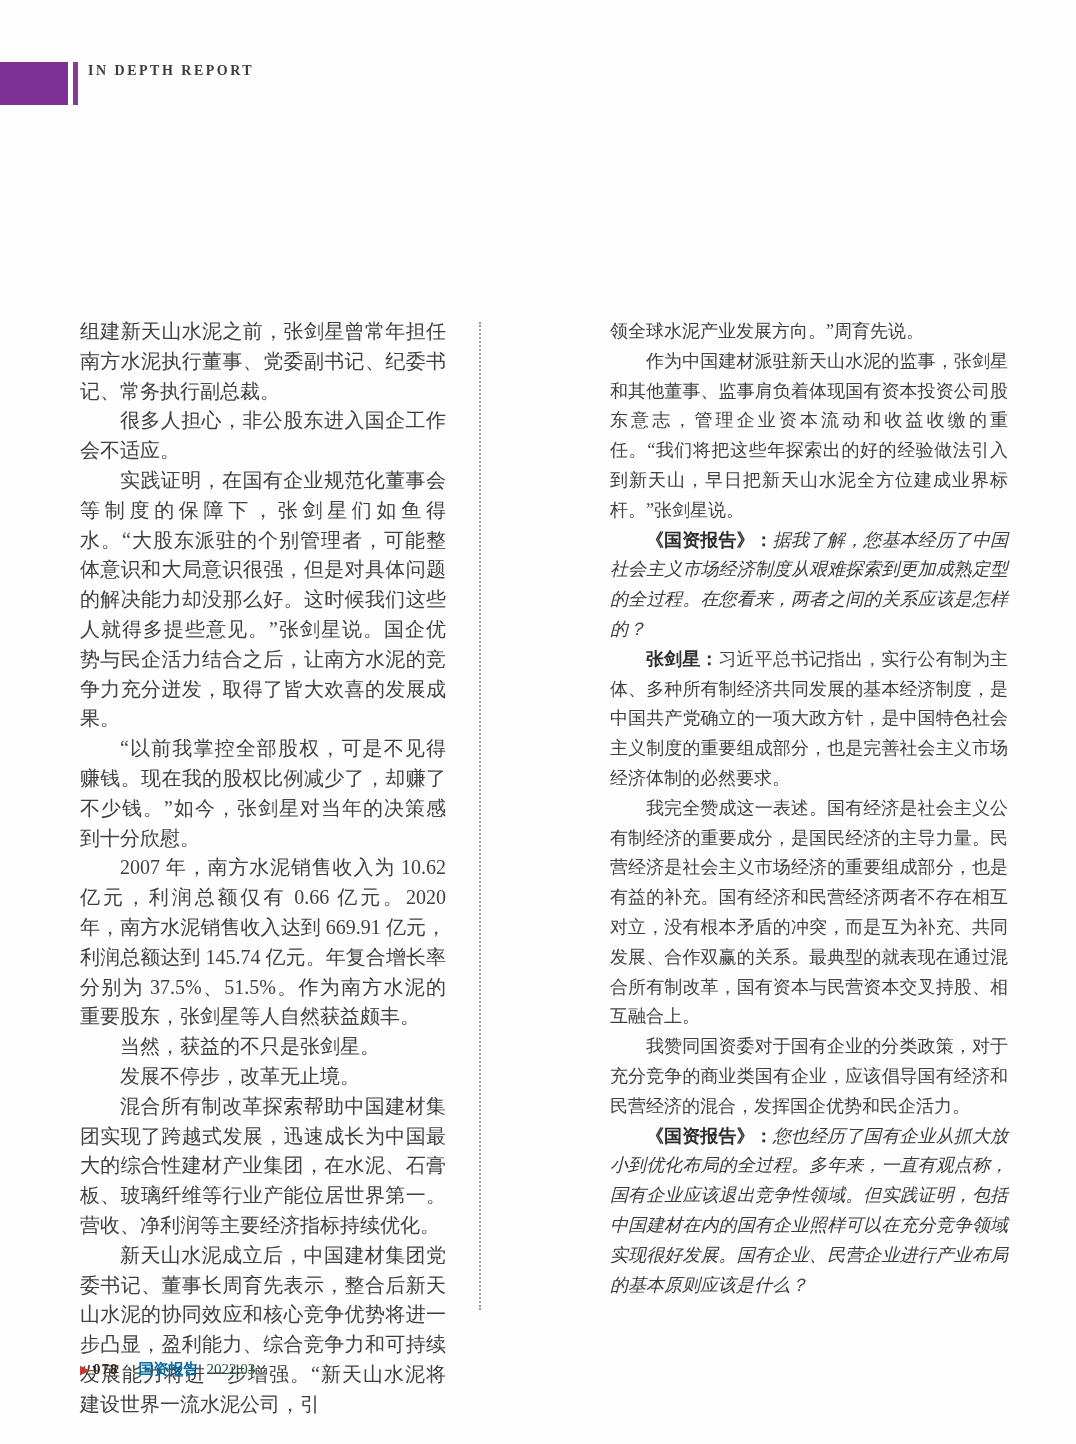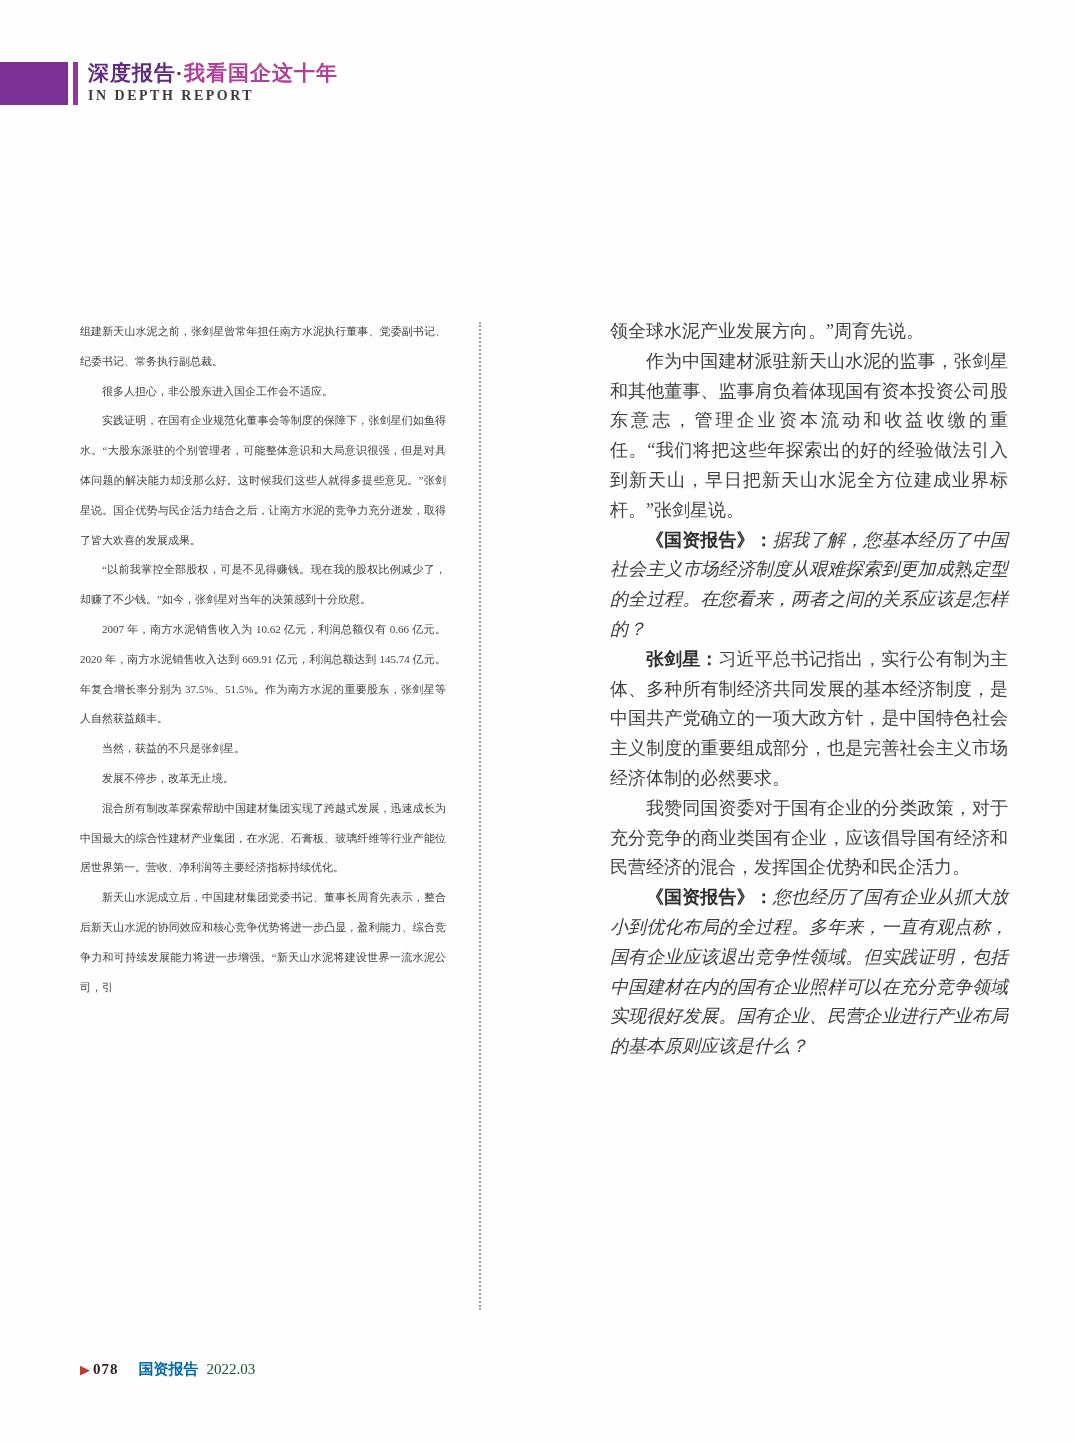--- a/index.html
+++ b/index.html
@@ -64,21 +64,21 @@
   .col-divider {
     position: absolute;
     left: 479px; top: 322px;
     height: 988px; width: 0;
     border-left: 2px dotted #9a9a9a;
   }
   .body-p {
     margin: 0;
     text-align: justify;
     text-indent: 2em;
-    font-size: 11px;
+    font-size: 20px;
     line-height: 29.8px;
     color: #404040;
     font-family: "Liberation Serif", serif;
   }
   .col-right .body-p { font-size: 18px; }
   .no-indent { text-indent: 0; }
   .question {
     font-style: italic;
     color: #3b3b3b;
   }
@@ -126,21 +126,20 @@
 </style>
 </head>
 <body>
 
 <div class="page">
 
   <header>
     <div class="brand-block"></div>
     <div class="brand-rule"></div>
     <div class="header-titles">
-      <div class="title-zh"><span class="seg1">深度报告·</span><span class="seg2">我看国企这十年</span></div>
       <div class="title-en">IN DEPTH REPORT</div>
     </div>
   </header>
 
   <main>
     <section class="col col-left">
       <p class="body-p no-indent">组建新天山水泥之前，张剑星曾常年担任南方水泥执行董事、党委副书记、纪委书记、常务执行副总裁。</p>
       <p class="body-p">很多人担心，非公股东进入国企工作会不适应。</p>
       <p class="body-p">实践证明，在国有企业规范化董事会等制度的保障下，张剑星们如鱼得水。“大股东派驻的个别管理者，可能整体意识和大局意识很强，但是对具体问题的解决能力却没那么好。这时候我们这些人就得多提些意见。”张剑星说。国企优势与民企活力结合之后，让南方水泥的竞争力充分迸发，取得了皆大欢喜的发展成果。</p>
       <p class="body-p">“以前我掌控全部股权，可是不见得赚钱。现在我的股权比例减少了，却赚了不少钱。”如今，张剑星对当年的决策感到十分欣慰。</p>
@@ -151,20 +150,21 @@
       <p class="body-p">新天山水泥成立后，中国建材集团党委书记、董事长周育先表示，整合后新天山水泥的协同效应和核心竞争优势将进一步凸显，盈利能力、综合竞争力和可持续发展能力将进一步增强。“新天山水泥将建设世界一流水泥公司，引</p>
     </section>
 
     <div class="col-divider"></div>
 
     <section class="col col-right">
       <p class="body-p no-indent">领全球水泥产业发展方向。”周育先说。</p>
       <p class="body-p">作为中国建材派驻新天山水泥的监事，张剑星和其他董事、监事肩负着体现国有资本投资公司股东意志，管理企业资本流动和收益收缴的重任。“我们将把这些年探索出的好的经验做法引入到新天山，早日把新天山水泥全方位建成业界标杆。”张剑星说。</p>
       <p class="body-p question"><span class="qa-label">《国资报告》：</span><span>据我了解，您基本经历了中国社会主义市场经济制度从艰难探索到更加成熟定型的全过程。在您看来，两者之间的关系应该是怎样的？</span></p>
       <p class="body-p"><span class="qa-label">张剑星：</span><span>习近平总书记指出，实行公有制为主体、多种所有制经济共同发展的基本经济制度，是中国共产党确立的一项大政方针，是中国特色社会主义制度的重要组成部分，也是完善社会主义市场经济体制的必然要求。</span></p>
+      <p class="body-p">我完全赞成这一表述。国有经济是社会主义公有制经济的重要成分，是国民经济的主导力量。民营经济是社会主义市场经济的重要组成部分，也是有益的补充。国有经济和民营经济两者不存在相互对立，没有根本矛盾的冲突，而是互为补充、共同发展、合作双赢的关系。最典型的就表现在通过混合所有制改革，国有资本与民营资本交叉持股、相互融合上。</p>
       <p class="body-p">我赞同国资委对于国有企业的分类政策，对于充分竞争的商业类国有企业，应该倡导国有经济和民营经济的混合，发挥国企优势和民企活力。</p>
       <p class="body-p question"><span class="qa-label">《国资报告》：</span><span>您也经历了国有企业从抓大放小到优化布局的全过程。多年来，一直有观点称，国有企业应该退出竞争性领域。但实践证明，包括中国建材在内的国有企业照样可以在充分竞争领域实现很好发展。国有企业、民营企业进行产业布局的基本原则应该是什么？</span></p>
     </section>
   </main>
 
   <footer class="page-footer">
     <span class="footer-marker">▶</span>
     <span class="footer-pagenum">078</span>
     <span class="footer-magname">国资报告</span>
     <span class="footer-issue">2022.03</span>

